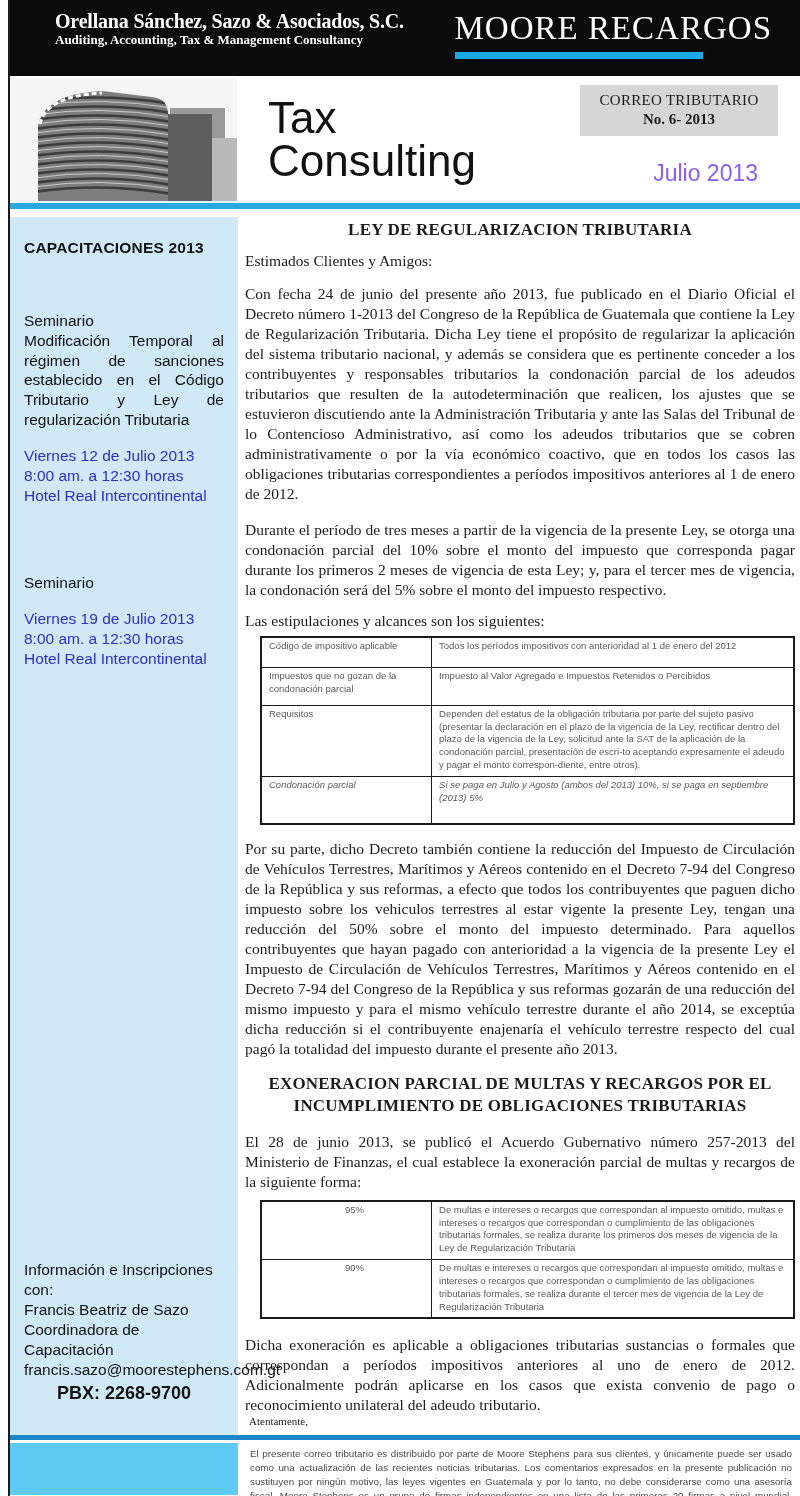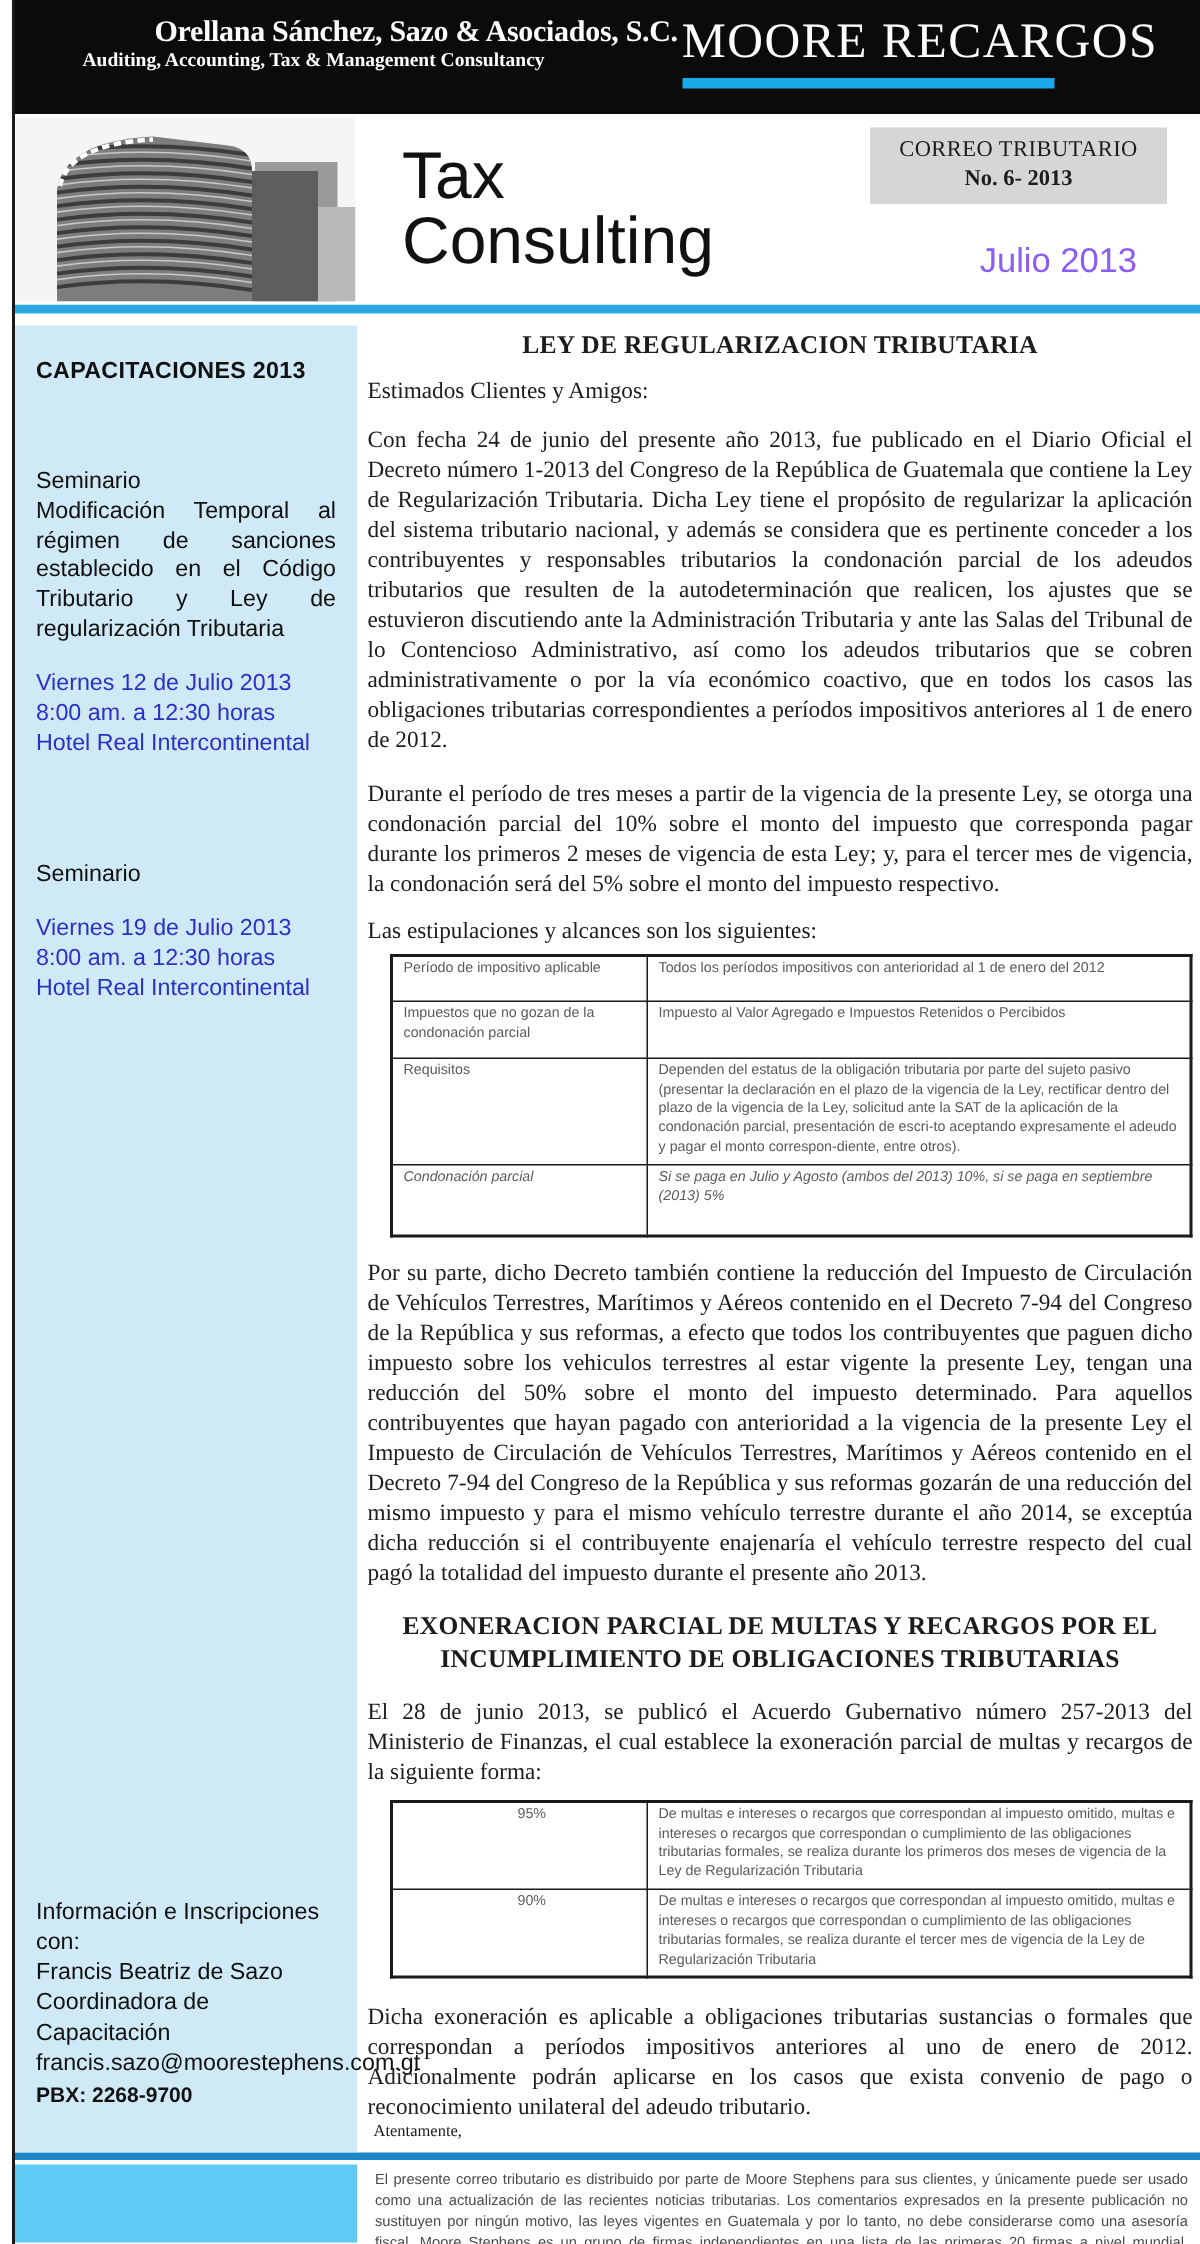--- a/index.html
+++ b/index.html
@@ -12,21 +12,21 @@
   .left-rule {
     position:absolute; left:8px; top:0; width:2px; height:1496px;
     background:#1a1a1a; z-index:5;
   }
   
   .top-bar {
     margin-left:10px; height:76px; background:#0b0b0b; color:#ffffff;
     display:flex; justify-content:space-between; align-items:flex-start;
     padding:10px 28px 0 45px;
   }
-  .firm-name { font-size:20px; font-weight:bold; letter-spacing:-0.2px; line-height:1.1;margin-left:48px; }
+  .firm-name { font-size:20px; font-weight:bold; letter-spacing:-0.2px; line-height:1.1; }
   .firm-tagline { font-size:13px; font-weight:bold; line-height:1.2; }
   .brand-wrap { text-align:right; margin-top:2px; }
   .brand { font-size:33px; letter-spacing:1px; line-height:1.0; font-weight:normal; }
   .brand-underline { height:7px; width:248px; margin-top:7px; }
   
   .masthead { position:relative; margin-left:10px; height:127px; background:#ffffff; }
   .building { position:absolute; left:0; top:2px; width:227px; height:123px; }
   .mast-title {
     position:absolute; left:258px; top:20px;
     font-family:"Liberation Sans", sans-serif; font-size:44px; line-height:0.98;
@@ -50,21 +50,21 @@
     font-family:"Liberation Sans", sans-serif; font-size:15.5px; color:#111111;
     padding:22px 14px 30px 14px; display:flex; flex-direction:column;
   }
   .sidebar-title { font-size:15.5px; font-weight:bold; letter-spacing:0.2px; }
   .seminar { margin-top:54px; }
   .seminar.second { margin-top:68px; }
   .seminar-label { line-height:1.28; }
   .seminar-title { text-align:justify; line-height:1.28; }
   .seminar-when { margin-top:16px; line-height:1.28; }
   .sidebar-contact { margin-top:auto; line-height:1.3; }
-  .contact-pbx { font-size:14px; font-weight:bold; margin-top:1px; }
+  .contact-pbx { font-size:18px; font-weight:bold; margin-top:1px;text-align:center; }
   
   .main { flex:1; padding:10px 15px 0 7px; }
   .doc-heading {
     text-align:center; font-weight:bold; font-size:17px; letter-spacing:0.2px;
     line-height:1.25;
   }
   .doc-heading.second { margin-top:14px; }
   .greeting { margin-top:12px; font-size:15.5px; }
   .para { margin-top:14px; font-size:15.5px; line-height:20px; text-align:justify; }
   .para.tight { margin-top:16px; }
@@ -196,21 +196,21 @@
     <main class="main">
       <h1 class="doc-heading">LEY DE REGULARIZACION TRIBUTARIA</h1>
       <p class="greeting">Estimados Clientes y Amigos:</p>
       <p class="para">Con fecha 24 de junio del presente año 2013, fue publicado en el Diario Oficial el Decreto número 1-2013 del Congreso de la República de Guatemala que contiene la Ley de Regularización Tributaria. Dicha Ley tiene el propósito de regularizar la aplicación del sistema tributario nacional, y además se considera que es pertinente conceder a los contribuyentes y responsables tributarios la condonación parcial de los adeudos tributarios que resulten de la autodeterminación que realicen, los ajustes que se estuvieron discutiendo ante la Administración Tributaria y ante las Salas del Tribunal de lo Contencioso Administrativo, así como los adeudos tributarios que se cobren administrativamente o por la vía económico coactivo, que en todos los casos las obligaciones tributarias correspondientes a períodos impositivos anteriores al 1 de enero de 2012.</p>
       <p class="para tight">Durante el período de tres meses a partir de la vigencia de la presente Ley, se otorga una condonación parcial del 10% sobre el monto del impuesto que corresponda pagar durante los primeros 2 meses de vigencia de esta Ley; y, para el tercer mes de vigencia, la condonación será del 5% sobre el monto del impuesto respectivo.</p>
       <p class="table-intro">Las estipulaciones y alcances son los siguientes:</p>
 
       <table class="datatable">
         <tbody>
           <tr class="t1r1">
-            <td class="c1">Período de impositivo aplicable</td>
+            <td class="c1">Código de impositivo aplicable</td>
             <td>Todos los períodos impositivos con anterioridad al 1 de enero del 2012</td>
           </tr>
           <tr class="t1r2">
             <td class="c1">Impuestos que no gozan de la condonación parcial</td>
             <td>Impuesto al Valor Agregado e Impuestos Retenidos o Percibidos</td>
           </tr>
           <tr>
             <td class="c1">Requisitos</td>
             <td>Dependen del estatus de la obligación tributaria por parte del sujeto pasivo (presentar la declaración en el plazo de la vigencia de la Ley, rectificar dentro del plazo de la vigencia de la Ley, solicitud ante la SAT de la aplicación de la condonación parcial, presentación de escri-to aceptando expresamente el adeudo y pagar el monto correspon-diente, entre otros).</td>
           </tr>

